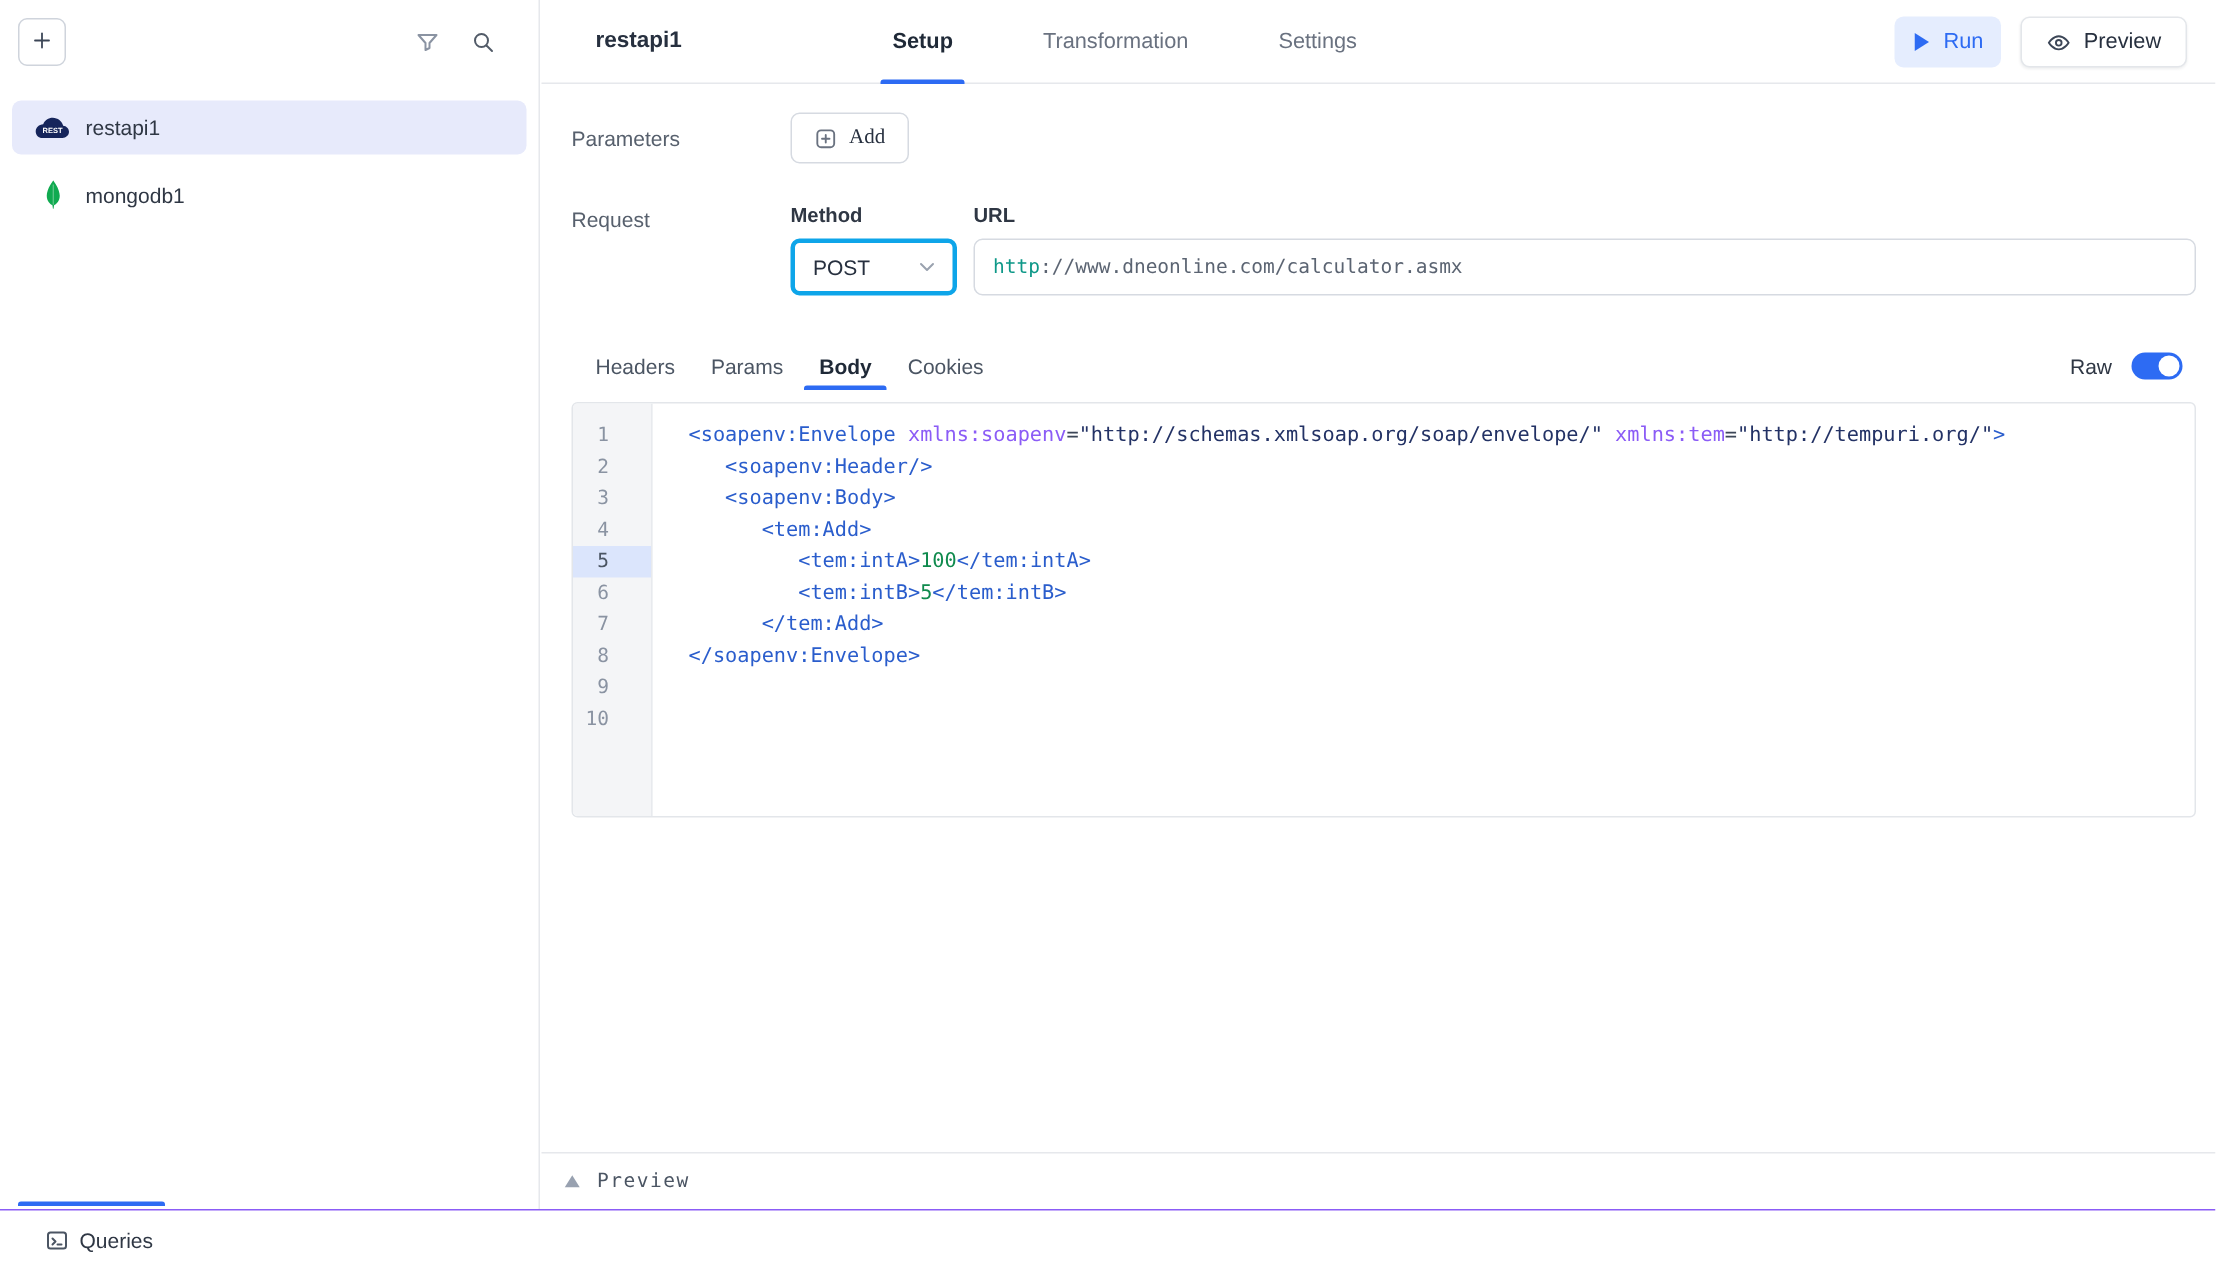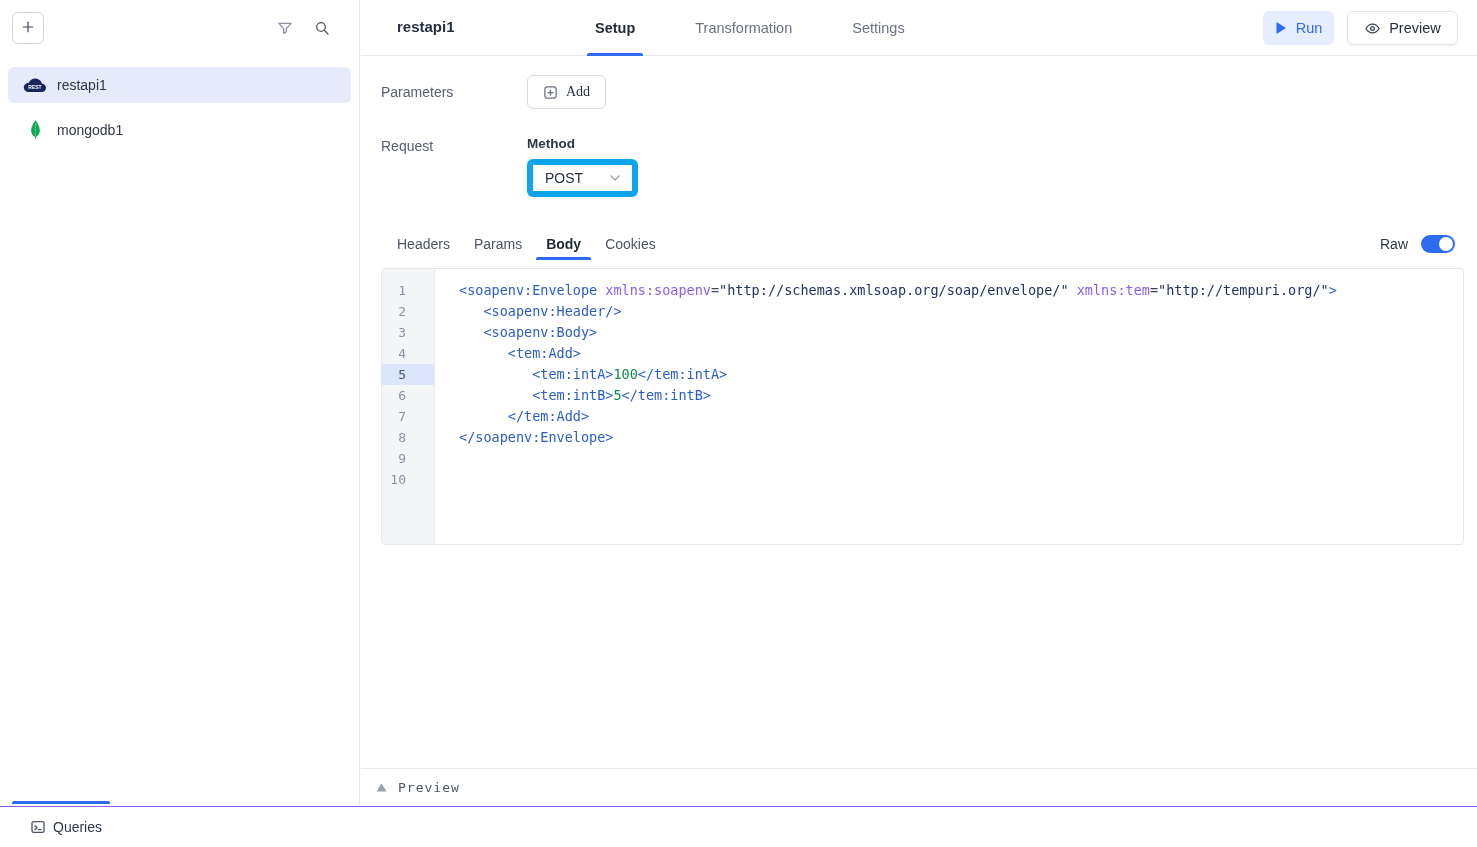--- a/index.html
+++ b/index.html
@@ -40,21 +40,21 @@
 
   
   .content { padding:18px 13px 0 20px; }
   .param-row { display:flex; align-items:center; height:36px; }
   .field-label { width:146px; font-size:14px; color:#57606d; }
   .add-btn { display:flex; align-items:center; gap:8px; height:34px; padding:0 15px; border:1px solid #d6dae1; border-radius:6px; background:#fff; font-size:14px; color:#27303f; cursor:pointer; font-family:Liberation Serif, serif; }
   .request-row { display:flex; margin-top:26px; align-items:flex-start; }
   .request-label { padding-top:2px; }
   .method-group { width:111px; margin-right:11px; }
   .group-label { font-size:13.5px; font-weight:bold; color:#2f3744; margin-bottom:8px; }
-  .select { display:flex; align-items:center; justify-content:space-between; height:38px; border:6px solid #0ea5e9; border-radius:6px; padding:0 9px 0 12px; font-size:14px; color:#27303f; background:#fff; cursor:pointer; }
+  .select { display:flex; align-items:center; justify-content:space-between; height:38px; border:3px solid #0ea5e9; border-radius:6px; padding:0 9px 0 12px; font-size:14px; color:#27303f; background:#fff; cursor:pointer; }
   .url-group { flex:1; }
   .url-input { display:flex; align-items:center; height:38px; border:1px solid #d6dae1; border-radius:6px; padding:0 12px; background:#fff; font-family:"DejaVu Sans Mono",monospace; font-size:13px; cursor:text; white-space:pre; }
   .url-scheme { color:#0e9888; }
   .url-rest { color:#5b6472; }
 
   .body-tabs-row { position:relative; display:flex; align-items:flex-end; margin-top:28px; height:35px; padding-left:6px; }
   .b-tab { position:relative; padding:8px 10px; font-size:14px; color:#4b5563; cursor:pointer; margin-right:4px; }
   .b-tab.active { color:#1f2937; font-weight:bold; }
   .b-tab.active::after { content:""; position:absolute; left:0; right:0; bottom:0; height:3px; background:var(--accent,#2d6bf3); border-radius:2px 2px 0 0; }
   .raw-wrap { position:absolute; right:9px; bottom:7px; display:flex; align-items:center; gap:13px; }
@@ -181,20 +181,24 @@
           <div class="group-label">Method</div>
           <div class="select">
             <span>POST</span>
             <span style="display:flex;">
               <svg width="16" height="16" viewBox="0 0 24 24" fill="none" stroke="#9aa2af" stroke-width="2" stroke-linecap="round" stroke-linejoin="round">
                   <path d="M6 9l6 6 6-6"></path>
                 </svg>
             </span>
           </div>
         </div>
+        <div class="url-group">
+          <div class="group-label">URL</div>
+          <div class="url-input"><span class="url-scheme">http</span><span class="url-rest">://www.dneonline.com/calculator.asmx</span></div>
+        </div>
       </div>
 
       <div class="body-tabs-row">
         <div id="body-tabs" style="display:flex;">
             <div class="b-tab">Headers</div>
             <div class="b-tab">Params</div>
             <div class="b-tab active">Body</div>
             <div class="b-tab">Cookies</div>
           </div>
         <div class="raw-wrap">

